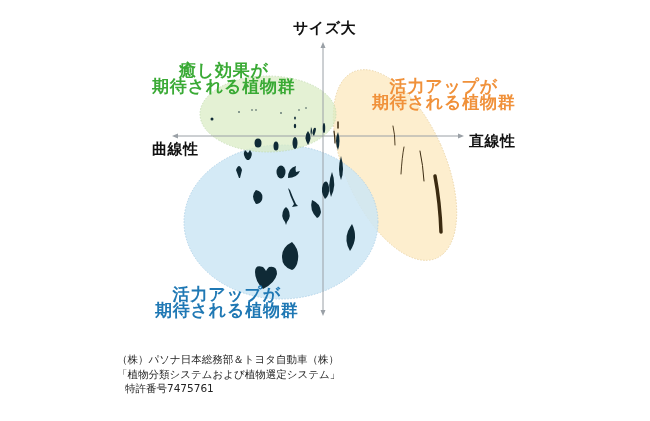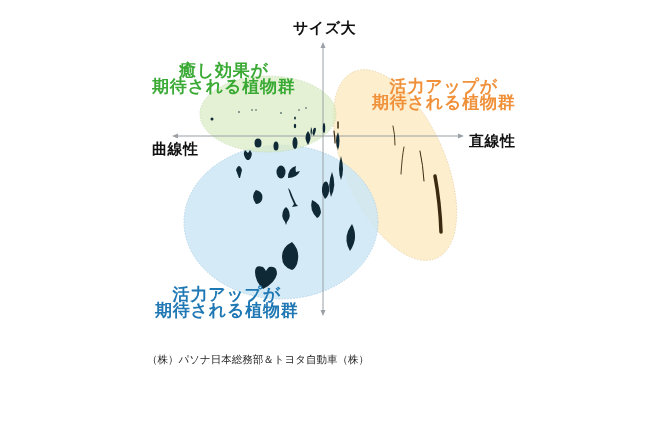--- a/index.html
+++ b/index.html
@@ -42,21 +42,20 @@
     }
     .footer {
       position: absolute;
       left: 117px;
       top: 352px;
       font-family: "DejaVu Sans", sans-serif;
       font-size: 10.5px;
       line-height: 14.5px;
       color: #222222;
       white-space: nowrap;
-      margin-left: 30px;
     }
     .footer div { display: block; }
   </style>
 </head>
 <body>
 
 <div id="diagram">
 
   <svg width="650" height="421" viewBox="0 0 650 421" style="position:absolute;left:0;top:0;">
 
@@ -134,14 +133,16 @@
     <div>活力アップが</div>
     <div>期待される植物群</div>
   </div>
   <div class="group-label" style="left:155px; top:286px; color:#1f78b4;">
     <div>活力アップが</div>
     <div>期待される植物群</div>
   </div>
 
   <div class="footer">
     <div>（株）パソナ日本総務部＆トヨタ自動車（株）</div>
+    <div>「植物分類システムおよび植物選定システム」</div>
+    <div style="padding-left:8px;">特許番号7475761</div>
   </div>
 </div>
 
 </body></html>

